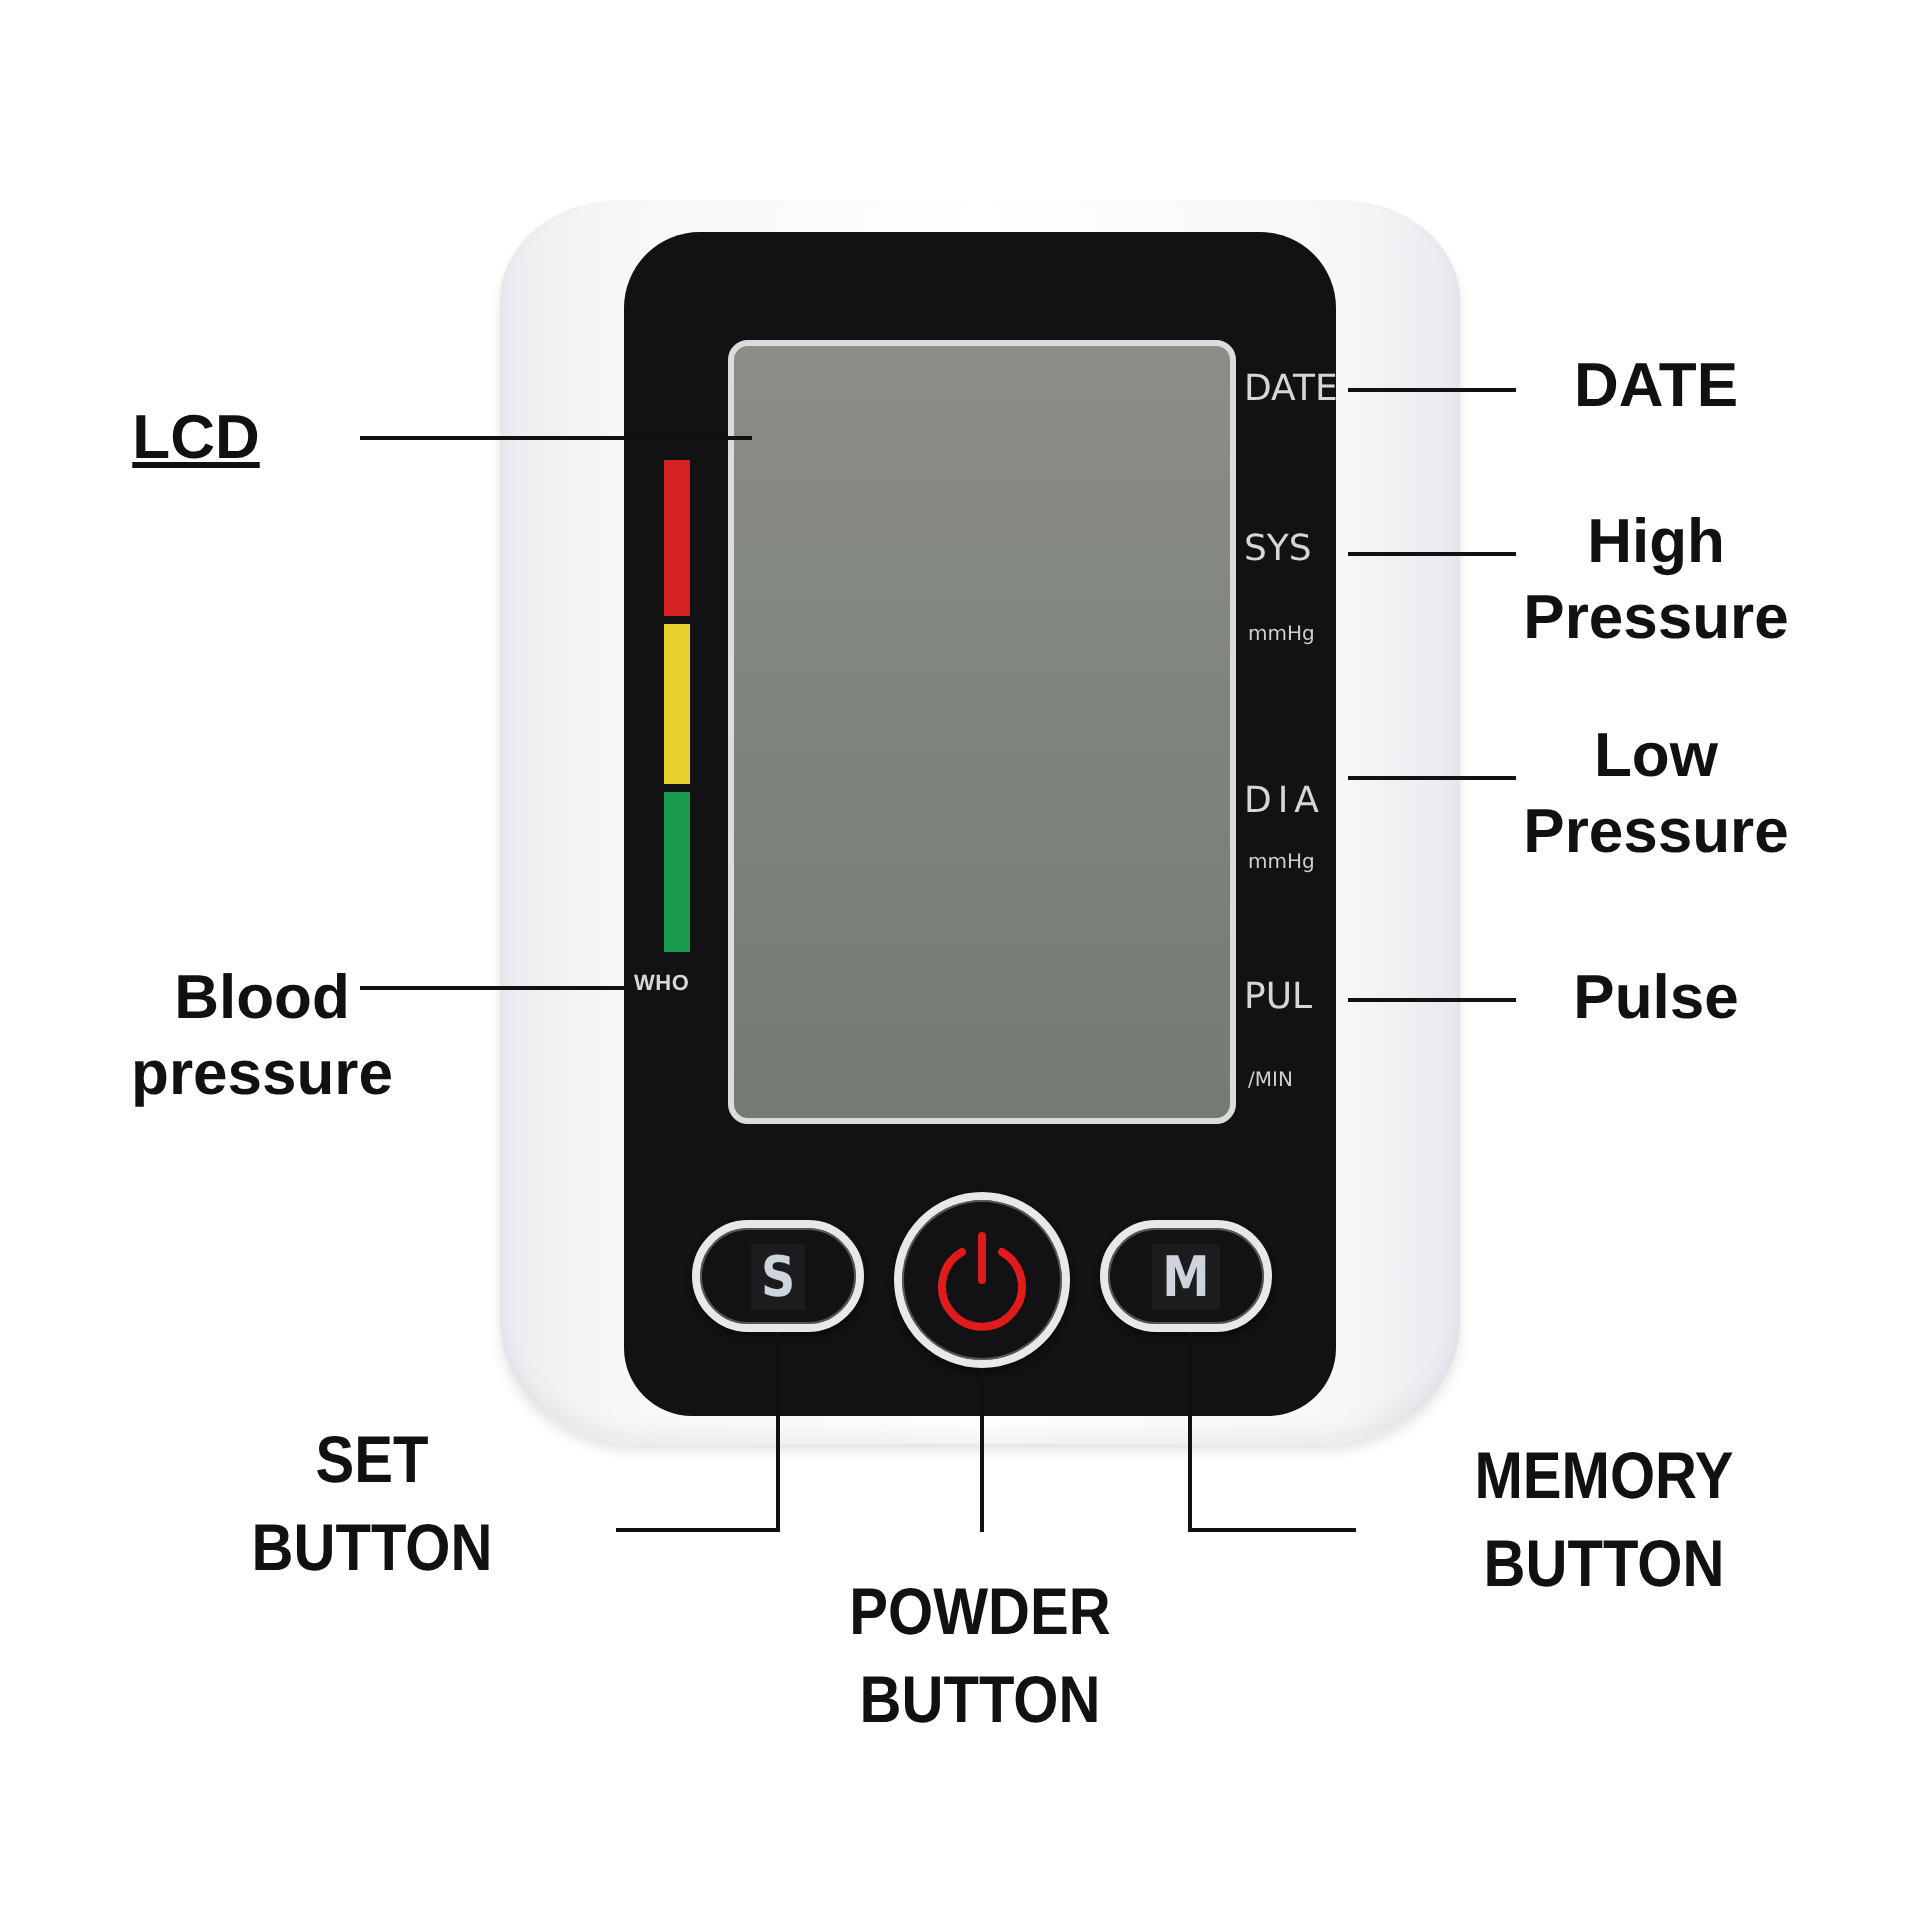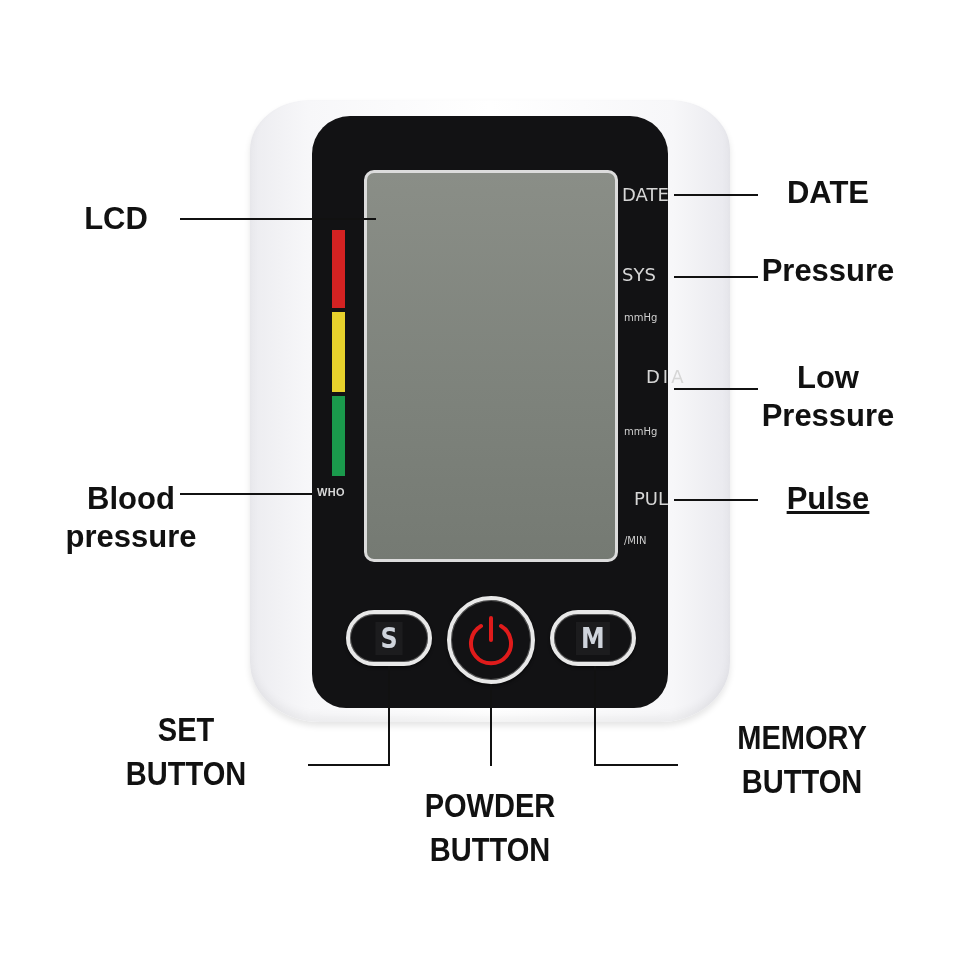--- a/index.html
+++ b/index.html
@@ -49,23 +49,23 @@
 <div class="lcd"></div>
 
 <div class="bar red"></div>
 <div class="bar yellow"></div>
 <div class="bar green"></div>
 <div class="who">WHO</div>
 
 <div class="dlabel" style="top:184px;">DATE</div>
 <div class="dlabel" style="top:264px;">SYS</div>
 <div class="dsub" style="top:292px;">mmHg</div>
-<div class="dlabel" style="top:366px; letter-spacing:3px;margin-left:24px;">DIA</div>
+<div class="dlabel" style="top:390px; letter-spacing:3px;">DIA</div>
 <div class="dsub" style="top:406px;">mmHg</div>
-<div class="dlabel" style="top:488px;margin-left:12px;">PUL</div>
+<div class="dlabel" style="top:488px;">PUL</div>
 <div class="dsub" style="top:515px;">/MIN</div>
 
 <div class="btn btn-s">
   <span class="btn-txt">S</span>
 </div>
 <div class="btn btn-p">
   <svg width="56" height="56" viewBox="0 0 56 56">
     <path d="M18 14 A20 20 0 1 0 38 14" fill="none" stroke="#e01b1b" stroke-width="4" stroke-linecap="round"></path>
     <line x1="28" y1="6" x2="28" y2="28" stroke="#e01b1b" stroke-width="4" stroke-linecap="round"></line>
   </svg>
@@ -80,39 +80,40 @@
 <div class="line" style="left:674px; top:276px; width:84px; height:2px;"></div>
 <div class="line" style="left:674px; top:388px; width:84px; height:2px;"></div>
 <div class="line" style="left:674px; top:499px; width:84px; height:2px;"></div>
 
 <div class="line" style="left:388px; top:666px; width:2px; height:100px;"></div>
 <div class="line" style="left:308px; top:764px; width:82px; height:2px;"></div>
 <div class="line" style="left:490px; top:684px; width:2px; height:82px;"></div>
 <div class="line" style="left:594px; top:666px; width:2px; height:100px;"></div>
 <div class="line" style="left:594px; top:764px; width:84px; height:2px;"></div>
 
-<div class="lbl lbl-arial" style="left:66px; top:202px; width:100px;">LCD</div>
+<div class="lbl lbl-arial" style="left:48px; top:202px; width:100px;text-decoration:underline;">LCD</div>
 
 <div class="lbl lbl-arial" style="left:36px; top:456px; width:190px; line-height:38px;margin-top:24px;">
   <div>Blood</div>
   <div>pressure</div>
 </div>
 
 <div class="lbl lbl-arial" style="left:758px; top:176px; width:140px;">DATE</div>
 
 <div class="lbl lbl-arial" style="left:738px; top:252px; width:180px; line-height:38px;">
+  <div>High</div>
   <div>Pressure</div>
 </div>
 
 <div class="lbl lbl-arial" style="left:738px; top:359px; width:180px; line-height:38px;text-align:center;">
   <div>Low</div>
   <div>Pressure</div>
 </div>
 
-<div class="lbl lbl-arial" style="left:758px; top:482px; width:140px;text-decoration:underline;">Pulse</div>
+<div class="lbl lbl-arial" style="left:758px; top:482px; width:140px;">Pulse</div>
 
 <div class="lbl lbl-cond" style="left:96px; top:708px; width:180px; line-height:44px;">
   <div>SET</div>
   <div>BUTTON</div>
 </div>
 
 <div class="lbl lbl-cond" style="left:390px; top:784px; width:200px; line-height:44px;">
   <div>POWDER</div>
   <div>BUTTON</div>
 </div>

